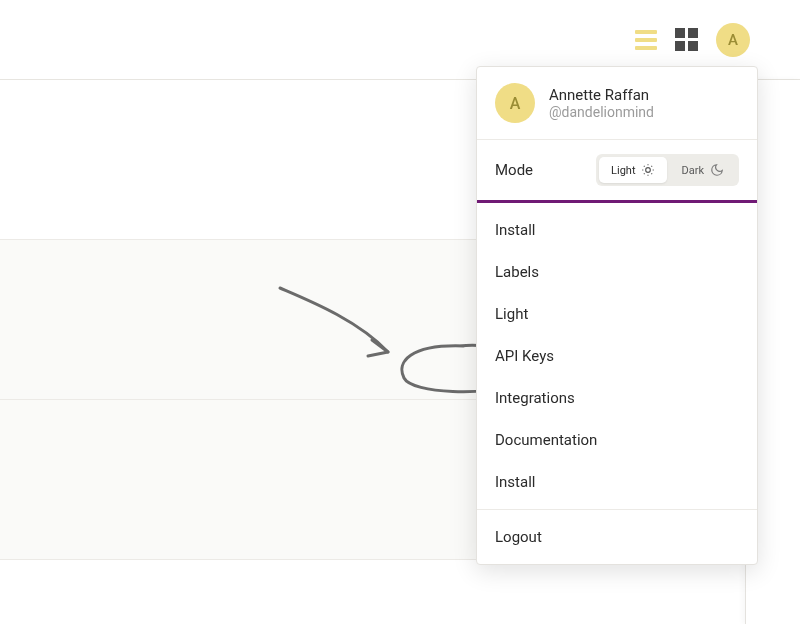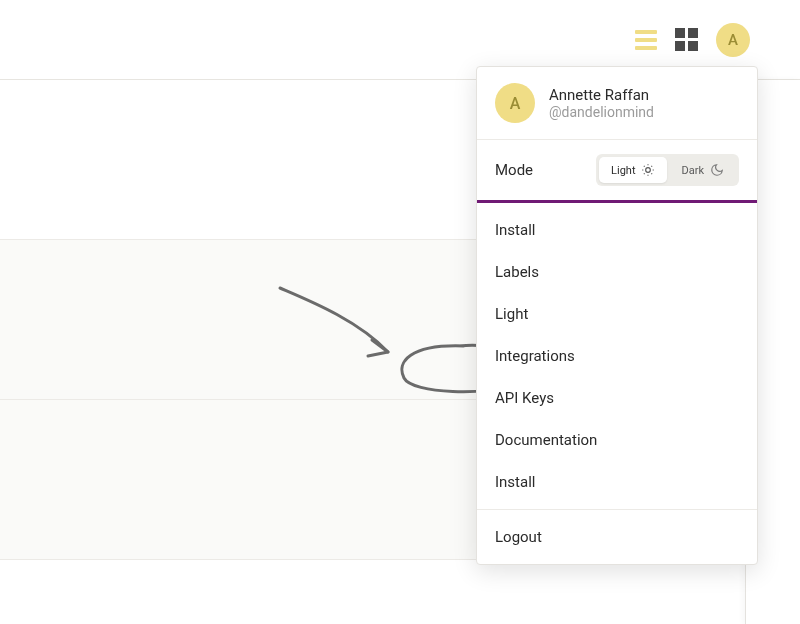--- a/index.html
+++ b/index.html
@@ -141,22 +141,22 @@
             <path d="M21 12.8A9 9 0 1 1 11.2 3a7 7 0 0 0 9.8 9.8z"></path>
           </svg>
         </div>
       </div>
     </div>
 
     <div class="dd-list">
       <div class="dd-item"><span>Install</span></div>
       <div class="dd-item"><span>Labels</span></div>
       <div class="dd-item"><span>Light</span></div>
+      <div class="dd-item"><span>API Keys</span></div>
       <div class="dd-item"><span>Integrations</span></div>
-      <div class="dd-item"><span>API Keys</span></div>
       <div class="dd-item"><span>Documentation</span></div>
       <div class="dd-item"><span>Install</span></div>
     </div>
 
     <div class="dd-list">
       <div class="dd-item"><span>Logout</span></div>
     </div>
   </div>
 </div>
 

